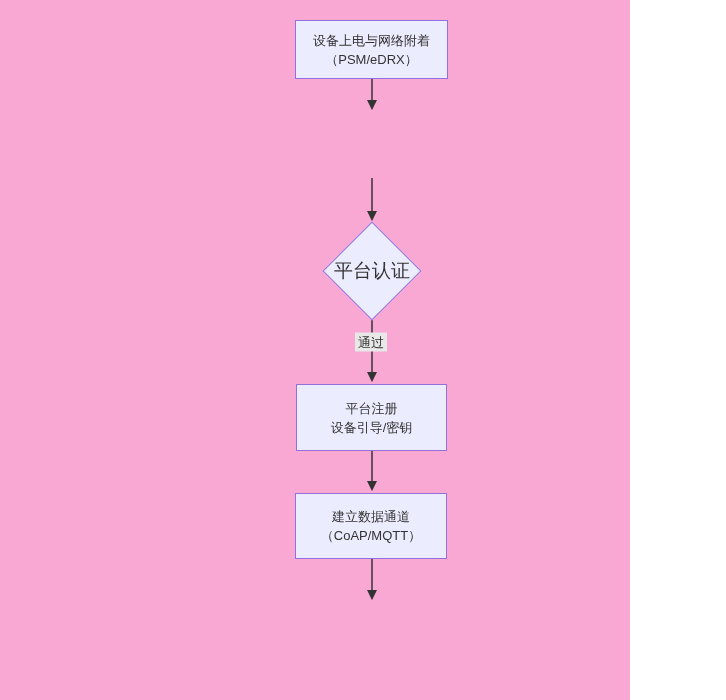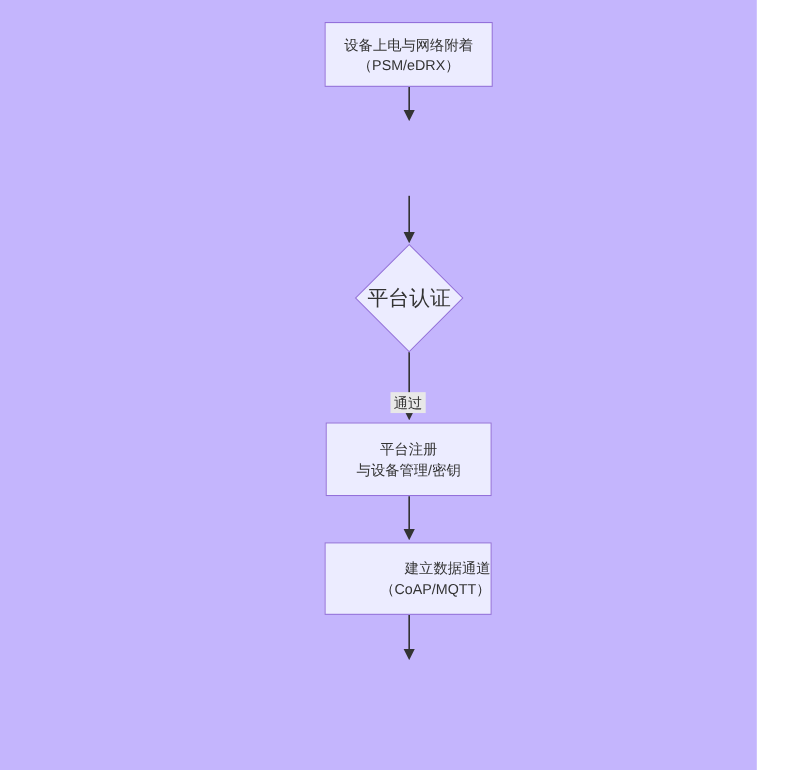--- a/index.html
+++ b/index.html
@@ -3,23 +3,23 @@
 <meta charset="utf-8">
 <style>
   html, body {
     margin: 0;
     padding: 0;
     background: #ffffff;
     font-family: "Liberation Sans", "DejaVu Sans", sans-serif;
   }
   .canvas {
     position: relative;
-    width: 688px;
+    width: 630px;
     height: 700px;
-    background: #c4b5fd;
+    background: #f9a8d4;
     overflow: hidden;
   }
   .edges {
     position: absolute;
     left: 0;
     top: 0;
     pointer-events: none;
   }
   .node {
     position: absolute;
@@ -88,26 +88,26 @@
     <div>设备上电与网络附着</div>
     <div>（PSM/eDRX）</div>
   </div>
 
 
   <div>
     <div class="diamond-shape"></div>
     <div class="diamond-label">平台认证</div>
   </div>
 
-  <div class="edge-label" style="left:371px; top:366px;text-align:right;">通过</div>
+  <div class="edge-label" style="left:371px; top:342px;text-align:right;">通过</div>
 
   <div class="node" style="left:296px; top:384px; width:151px; height:67px;">
     <div>平台注册</div>
-    <div>与设备管理/密钥</div>
+    <div>设备引导/密钥</div>
   </div>
 
-  <div class="node" style="left:295px; top:493px; width:152px; height:66px;align-items:flex-end;">
+  <div class="node" style="left:295px; top:493px; width:152px; height:66px;">
     <div>建立数据通道</div>
     <div>（CoAP/MQTT）</div>
   </div>
 
 
 </div>
 
 </body></html>

